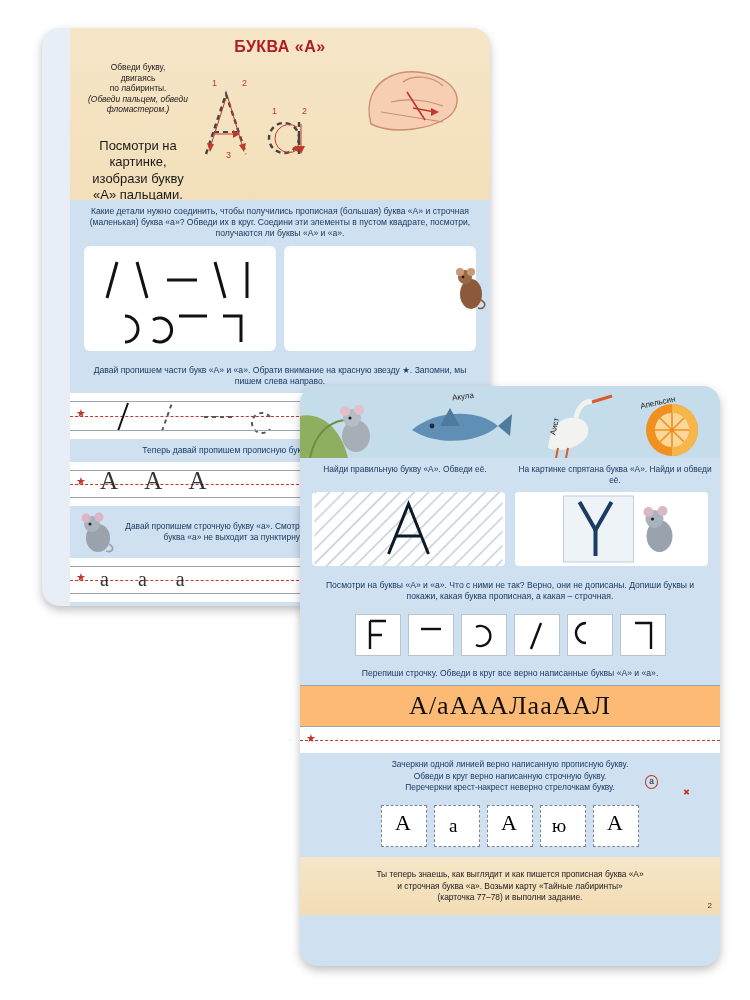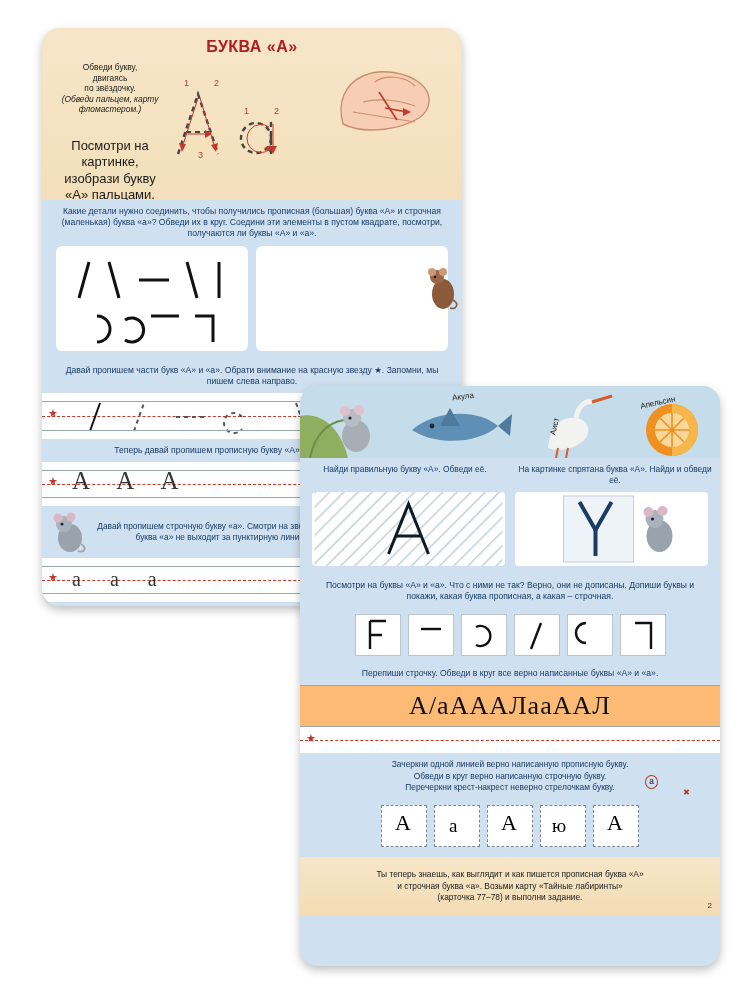--- a/index.html
+++ b/index.html
@@ -7,21 +7,21 @@
     width:750px;height:1000px;
     background:#ffffff;
     font-family:"Liberation Sans", sans-serif;
     position:relative;
     overflow:hidden;
   }
   .page{position:absolute;border-radius:18px;overflow:hidden;
         box-shadow:0 4px 10px rgba(0,0,0,.25);}
 
   
-  #card1{left:42px;top:28px;width:420px;height:578px;background:#e7eef6;}
+  #card1{left:42px;top:28px;width:420px;height:578px;background:#e7eef6;padding-left:28px;}
   .c1-head{background:linear-gradient(180deg,#f6e6c8 0%,#f3dfba 100%);
            height:172px;position:relative;}
   .title{
     position:absolute;left:0;right:0;top:10px;text-align:center;
     color:#b01c20;font-weight:bold;font-size:16px;letter-spacing:.5px;
   }
   .c1-instr{position:absolute;left:14px;top:34px;width:108px;
             font-size:8.4px;line-height:1.25;text-align:center;color:#1a1a1a;}
   .c1-instr .ital{font-style:italic;}
   .c1-instr2{position:absolute;left:14px;top:110px;width:108px;
@@ -78,22 +78,22 @@
 <body>
 
 <div class="page" id="card1">
 
   <div class="c1-head">
     <div class="title">БУКВА «А»</div>
 
     <div class="c1-instr">
       <div>Обведи букву,</div>
       <div>двигаясь</div>
-      <div>по звёздочку.</div>
-      <div class="ital">(Обведи пальцем, карту фломастером.)</div>
+      <div>по лабиринты.</div>
+      <div class="ital">(Обведи пальцем, обведи фломастером.)</div>
     </div>
     <div class="c1-instr2">Посмотри на картинке, изобрази букву «А» пальцами.</div>
 
     <div class="trace-box">
       <svg width="120" height="115" viewBox="0 0 120 115">
 
         <path d="M8 82 L28 22 L48 82" stroke="#444" stroke-width="2.4" fill="none" stroke-dasharray="5 4"></path>
         <path d="M16 60 L40 60" stroke="#444" stroke-width="2.2" fill="none" stroke-dasharray="5 4"></path>
         <path d="M28 26 L12 76" stroke="#c0392b" stroke-width="1" fill="none"></path>
         <polygon points="12,80 9,71 16,72" fill="#c0392b"></polygon>

